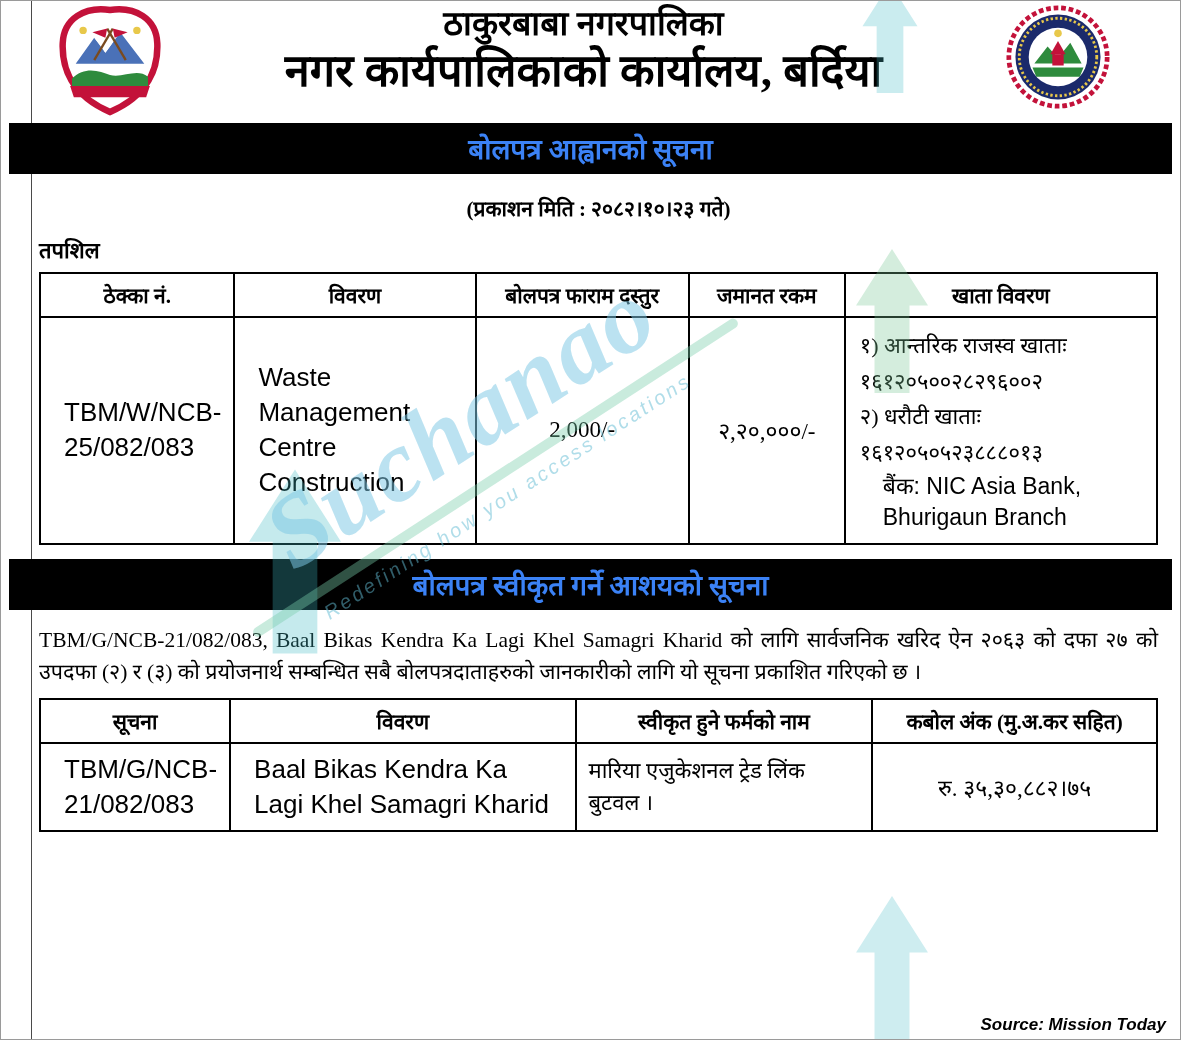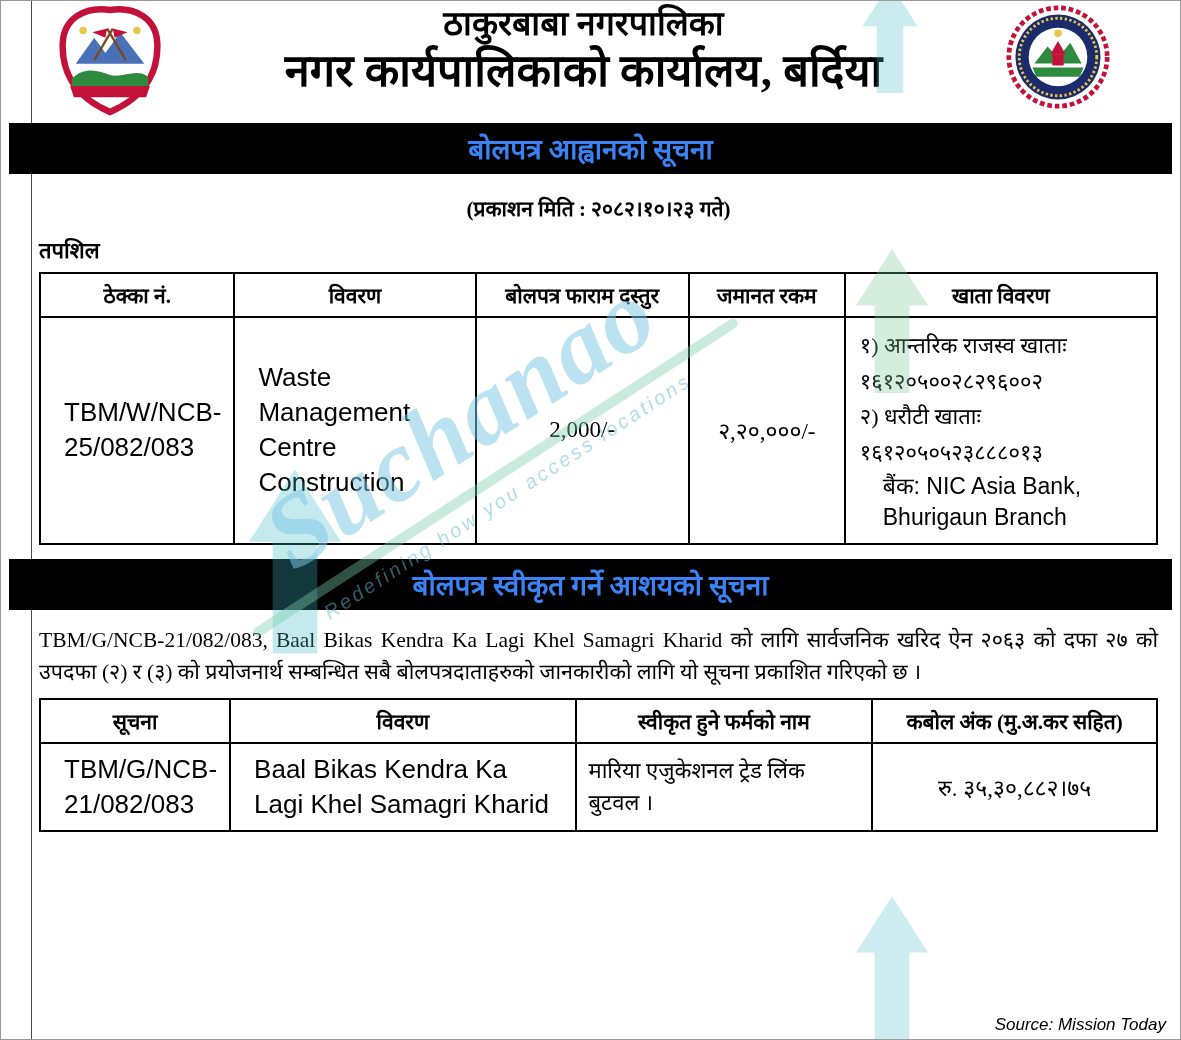--- a/index.html
+++ b/index.html
@@ -40,21 +40,21 @@
   .cell-dev { font-size:22px; line-height:1.45; }
 
   .t1-c1 { width:16.3%; } .t1-c2 { width:21.8%; } .t1-c3 { width:19.6%; }
   .t1-c4 { width:14.1%; } .t1-c5 { width:28.2%; }
   .t2-c1 { width:16.3%; } .t2-c2 { width:31.2%; } .t2-c3 { width:26.8%; } .t2-c4 { width:25.7%; }
 
   .section-gap { height:14px; }
 
   .source-credit {
     position:absolute; right:14px; bottom:4px; z-index:2;
-    font-family:"Liberation Sans","DejaVu Sans",sans-serif; font-style:italic; font-size:17px;
+    font-family:"Liberation Sans","DejaVu Sans",sans-serif; font-style:italic; font-size:17px;font-weight:bold;
   }
 
   
   .watermark {
     position:absolute; left:110px; top:360px; width:720px; z-index:3;
     transform:rotate(-33deg); text-align:center; pointer-events:none;
   }
   .wm-brand {
     font-family:"Liberation Serif","DejaVu Serif",serif; font-style:italic; font-weight:bold;
     font-size:102px; letter-spacing:2px; color:rgba(124,199,228,0.52);

